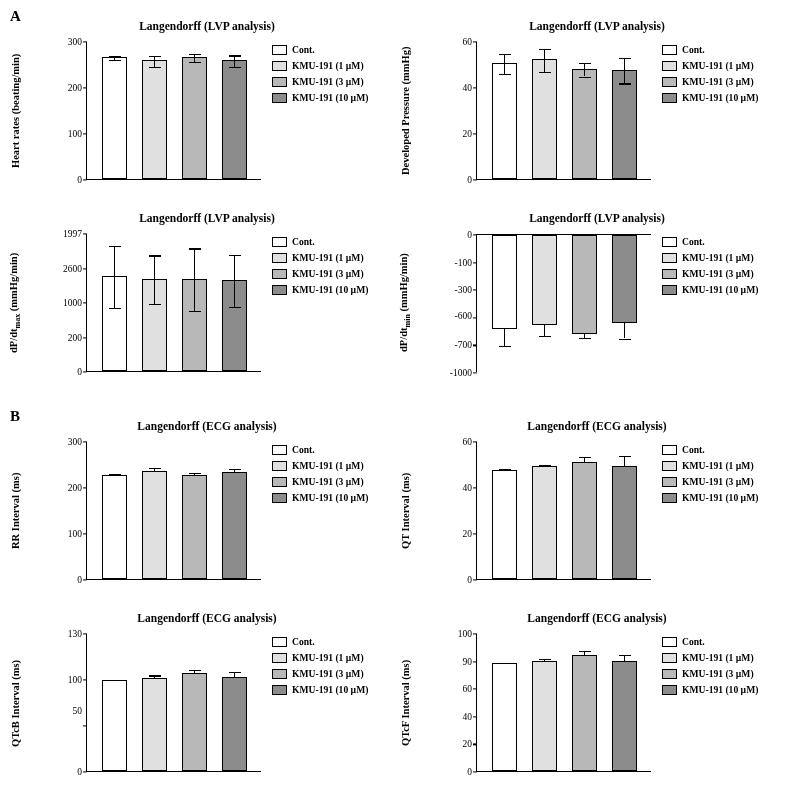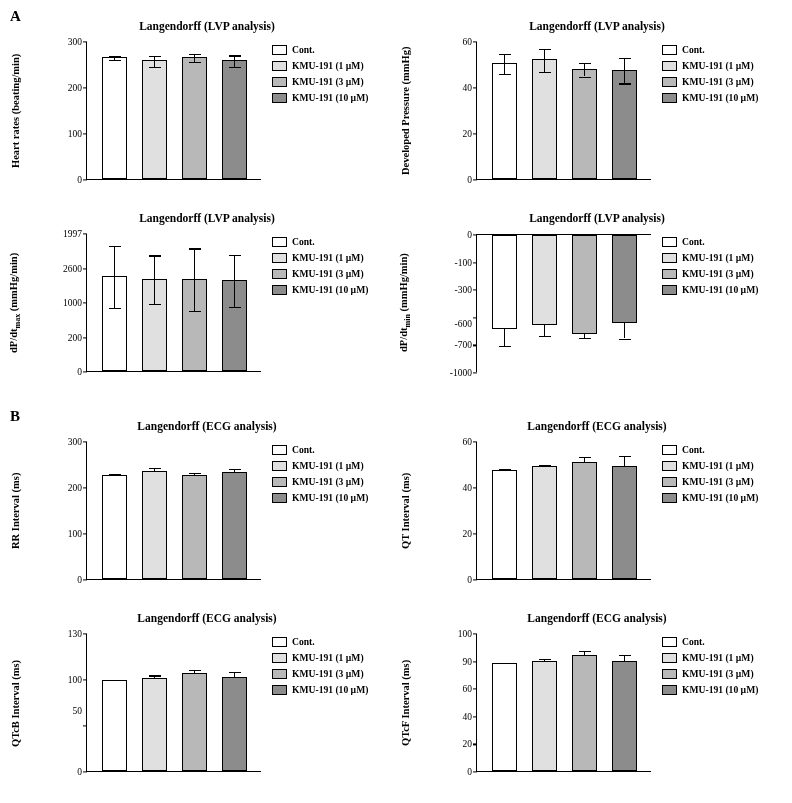--- a/index.html
+++ b/index.html
@@ -293,21 +293,21 @@
   <div class="ylabel">
       <span>dP/dt<span class="sub">min</span> (mmHg/min)</span>
     </div>
   <div class="plot topaxis">
       <span class="ytick" style="top: 0px;">0</span>
       <span class="tickmark" style="top: 0px;"></span>
       <span class="ytick" style="top: 27.6px;">-100</span>
       <span class="tickmark" style="top: 27.6px;"></span>
       <span class="ytick" style="top: 55.2px;">-300</span>
       <span class="tickmark" style="top: 55.2px;"></span>
-      <span class="ytick" style="top: 89px;">-600</span>
+      <span class="ytick" style="top: 81px;">-600</span>
       <span class="tickmark" style="top: 82.8px;"></span>
       <span class="ytick" style="top: 110.4px;">-700</span>
       <span class="tickmark" style="top: 110.4px;"></span>
       <span class="ytick" style="top: 138px;">-1000</span>
       <span class="tickmark" style="top: 138px;"></span>
       <div class="bar" style="left: 15px; width: 25px; background: rgb(255, 255, 255); top: 0px; bottom: auto; height: 93.84px;"></div>
       <div class="errbar" style="left: 26.9px; top: 93.84px; height: 17.25px;"></div>
       <div class="errcap" style="left: 21.5px; width: 12px; top: 111.09px;"></div>
       <div class="bar" style="left: 55px; width: 25px; background: rgb(224, 224, 224); top: 0px; bottom: auto; height: 89.7px;"></div>
       <div class="errbar" style="left: 66.9px; top: 89.7px; height: 11.04px;"></div>

